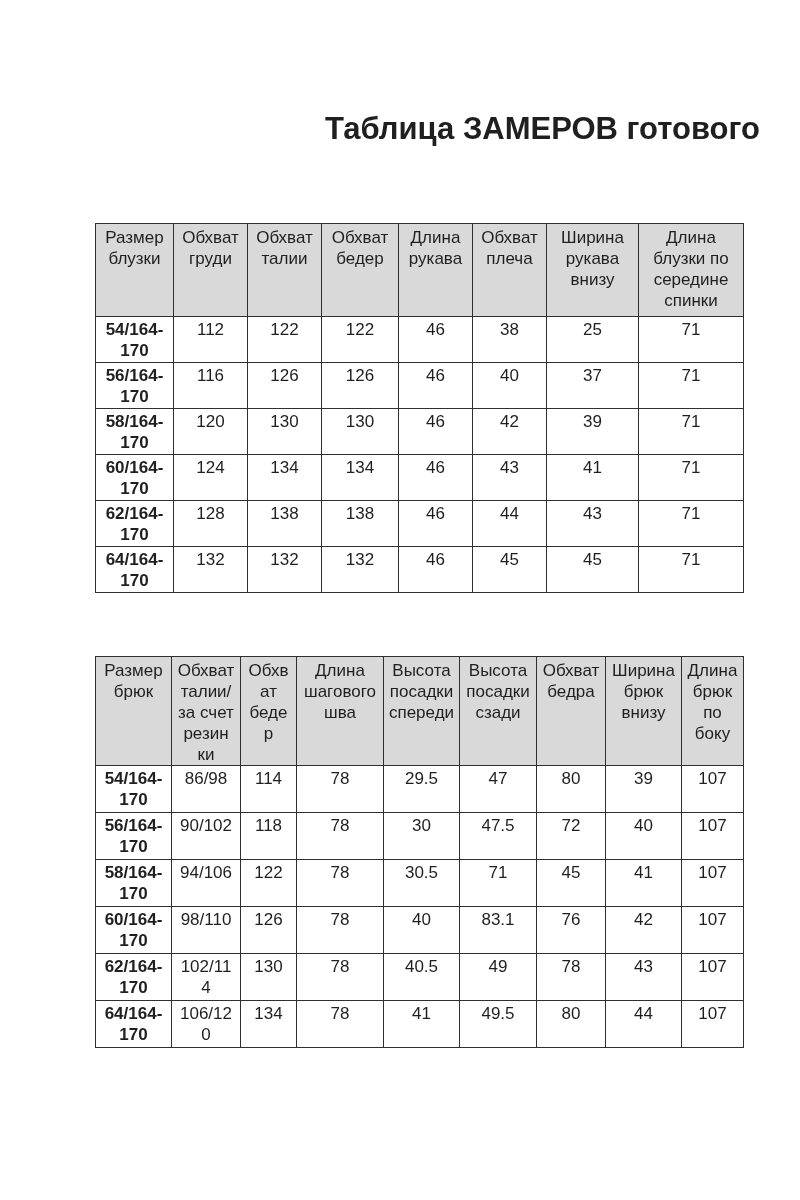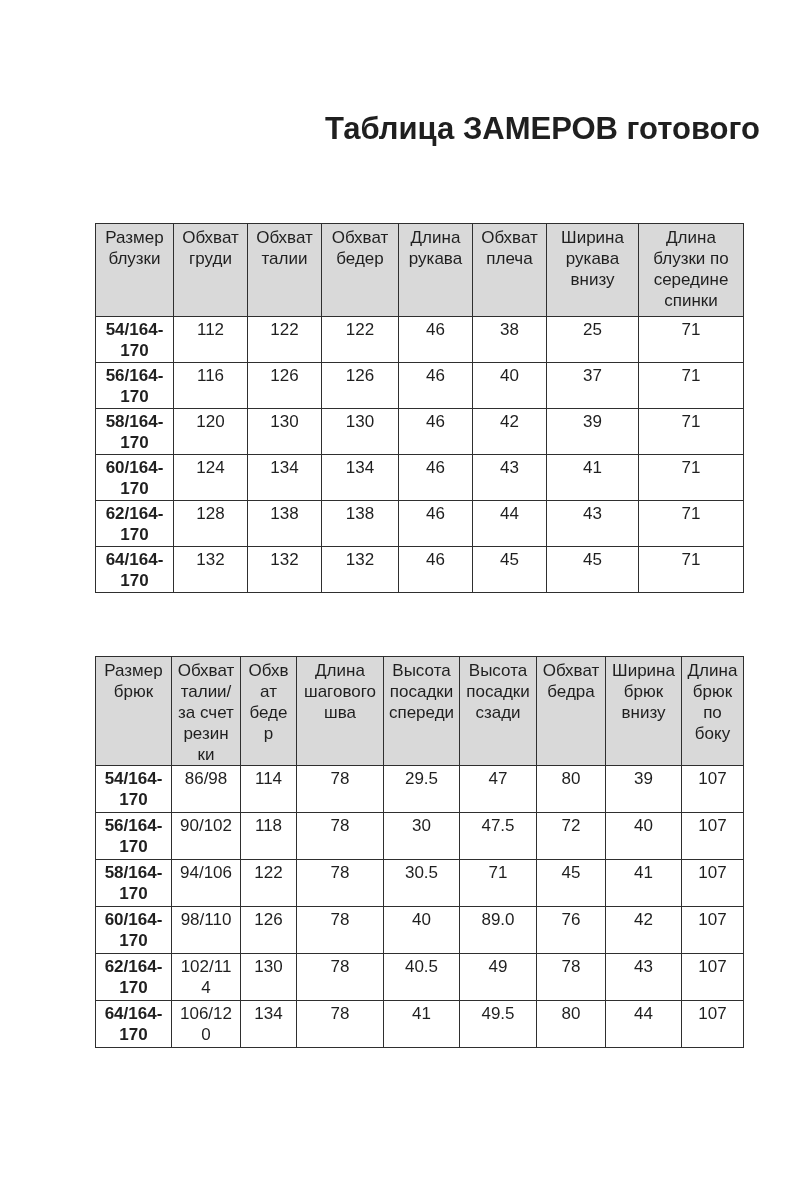--- a/index.html
+++ b/index.html
@@ -257,21 +257,21 @@
           <td>41</td>
           <td>107</td>
         </tr>
         <tr>
           <th class="size-cell" scope="row">60/164-
 170</th>
           <td>98/110</td>
           <td>126</td>
           <td>78</td>
           <td>40</td>
-          <td>89.0</td>
+          <td>83.1</td>
           <td>76</td>
           <td>42</td>
           <td>107</td>
         </tr>
         <tr>
           <th class="size-cell" scope="row">62/164-
 170</th>
           <td>102/11
 4</td>
           <td>130</td>

